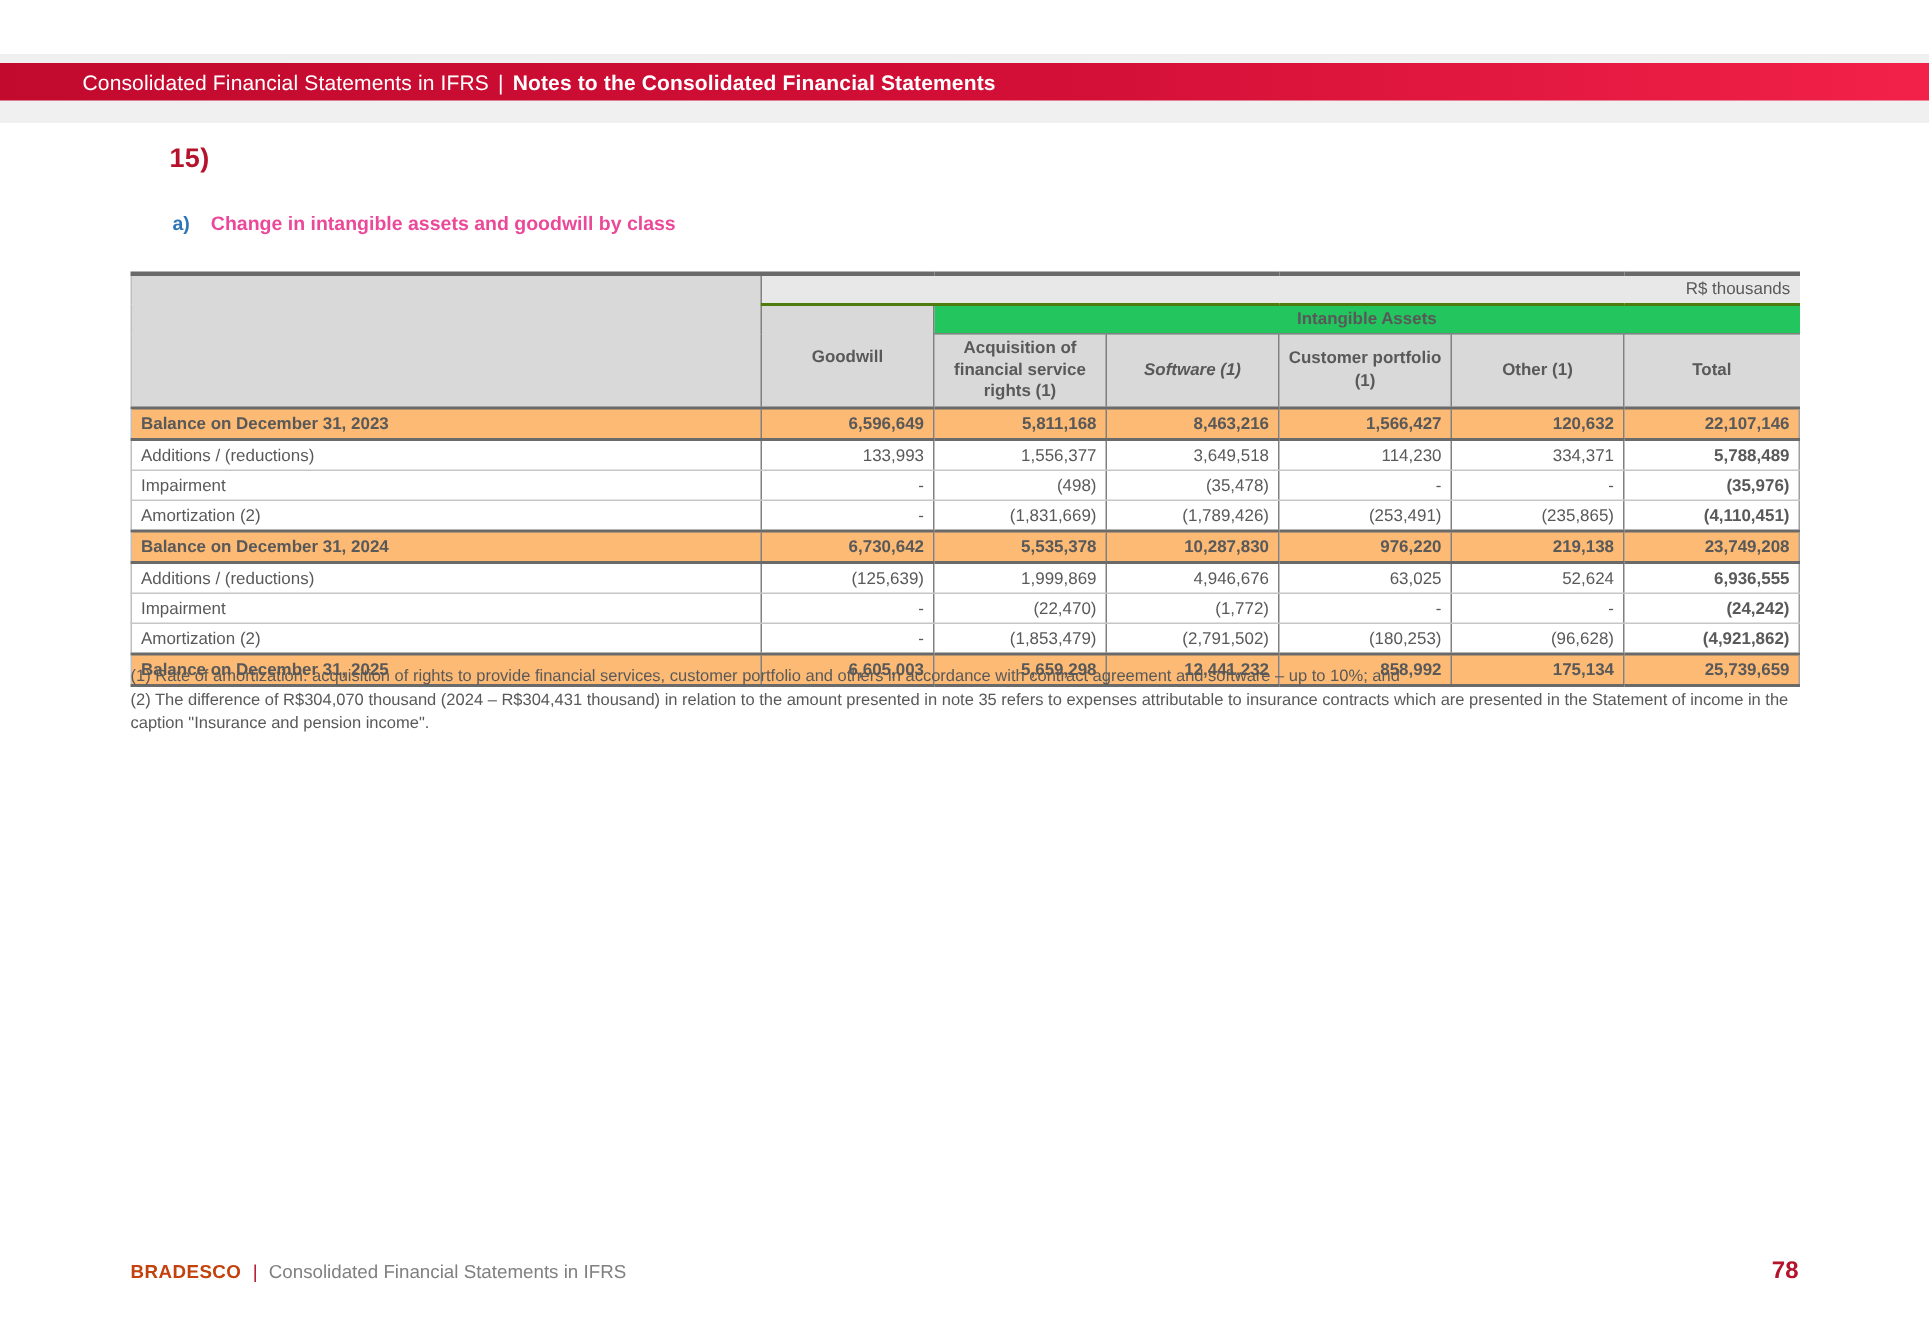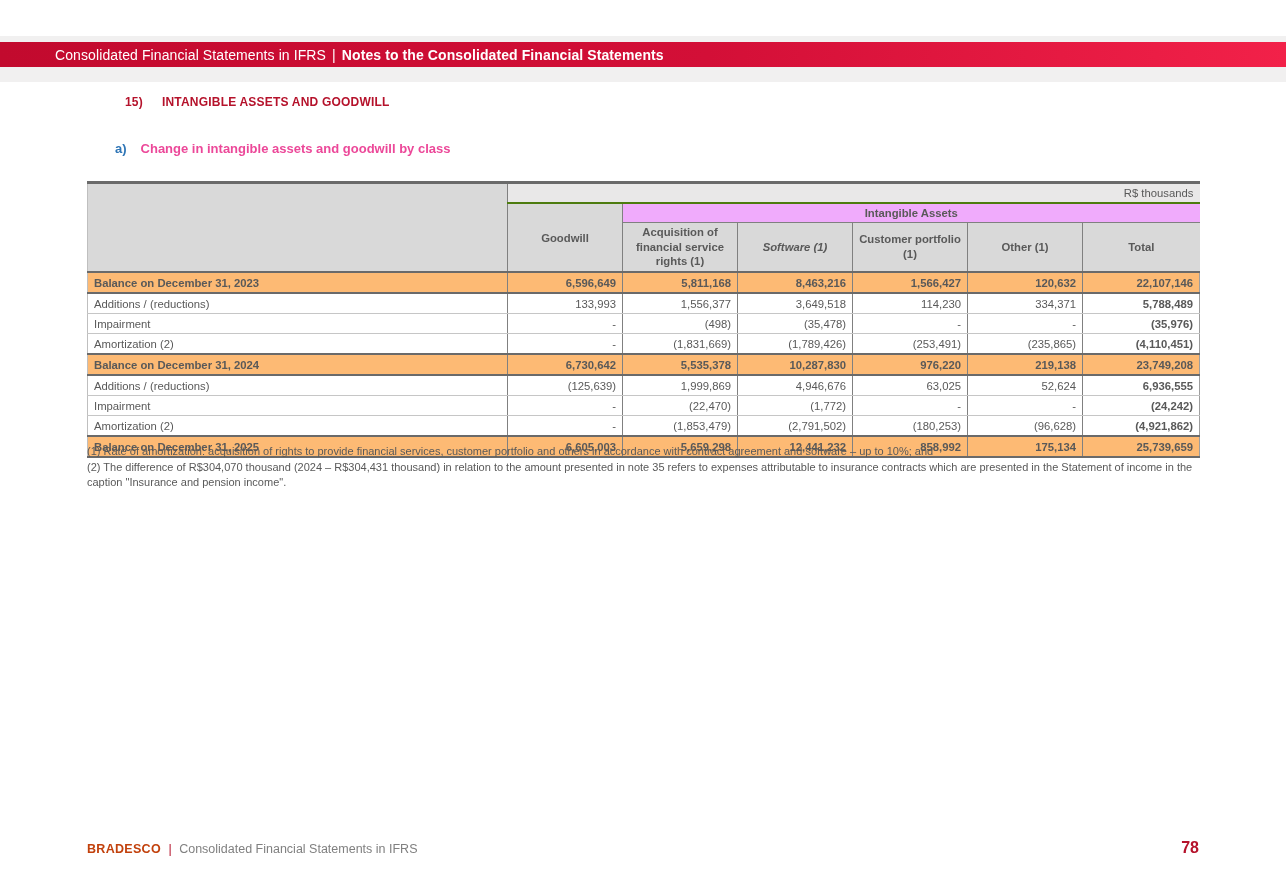--- a/index.html
+++ b/index.html
@@ -14,21 +14,21 @@
     position:absolute;top:42px;left:0;width:100%;height:25px;
     background:linear-gradient(90deg,#c20a2e 0%,#d30f37 55%,#f22149 100%);
     color:#ffffff;display:flex;align-items:center;box-sizing:border-box;
     padding-left:55px;font-size:14px;letter-spacing:.1px;
   }
   .red-banner .sep{margin:0 6px;font-weight:400;}
   .red-banner .bold{font-weight:bold;}
   
   .section-title{
     position:absolute;top:95px;left:113px;display:flex;gap:19px;
-    color:#b5122b;font-size:12px;font-weight:bold;letter-spacing:.2px;margin-left:12px;
+    color:#b5122b;font-size:18px;font-weight:bold;letter-spacing:.2px;
   }
   .sub-title{
     position:absolute;top:141px;left:115px;display:flex;gap:14px;
     font-size:13px;font-weight:bold;
   }
   .sub-title .letter{color:#2e75b6;}
   .sub-title .text{color:#ec4899;}
   
   .table-wrap{position:absolute;top:181px;left:87px;width:1112px;}
   table{border-collapse:collapse;table-layout:fixed;width:1112px;
@@ -44,21 +44,21 @@
   }
   .unit-cell{
     background:#e9e8e8;border-top:3px solid #6a6a6a;border-bottom:2px solid #4d7c0f;
     text-align:right;font-weight:400;padding:2px 6px;height:14px;color:#595959;
   }
   .goodwill-cell{
     background:#d9d9d9;border-right:1px solid #808080;border-bottom:2px solid #6a6a6a;
     text-align:center;vertical-align:middle;padding:2px 4px;
   }
   .group-cell{
-    background:#f0abfc;border-bottom:1px solid #808080;text-align:center;
+    background:#22c55e;border-bottom:1px solid #808080;text-align:center;
     padding:1px 4px;height:16px;
   }
   .colhead{
     background:#d9d9d9;border-right:1px solid #808080;border-bottom:2px solid #6a6a6a;
     text-align:center;vertical-align:middle;padding:2px 6px;height:44px;line-height:1.3;
   }
   .colhead:last-child{border-right:none;}
   .colhead.italic{font-style:italic;}
   tbody td{padding:2px 6px;height:15px;vertical-align:middle;}
   tbody td.lbl{text-align:left;border-right:1px solid #808080;border-left:1px solid #bfbfbf;}
@@ -89,21 +89,20 @@
 
 <div class="band"></div>
 <div class="red-banner">
   <span>Consolidated Financial Statements in IFRS</span>
   <span class="sep">|</span>
   <span class="bold">Notes to the Consolidated Financial Statements</span>
 </div>
 
 <div class="section-title">
   <span>15)</span>
-  <span>INTANGIBLE ASSETS AND GOODWILL</span>
 </div>
 
 <div class="sub-title">
   <span class="letter">a)</span>
   <span class="text">Change in intangible assets and goodwill by class</span>
 </div>
 
 <div class="table-wrap">
   <table>
     <colgroup>

